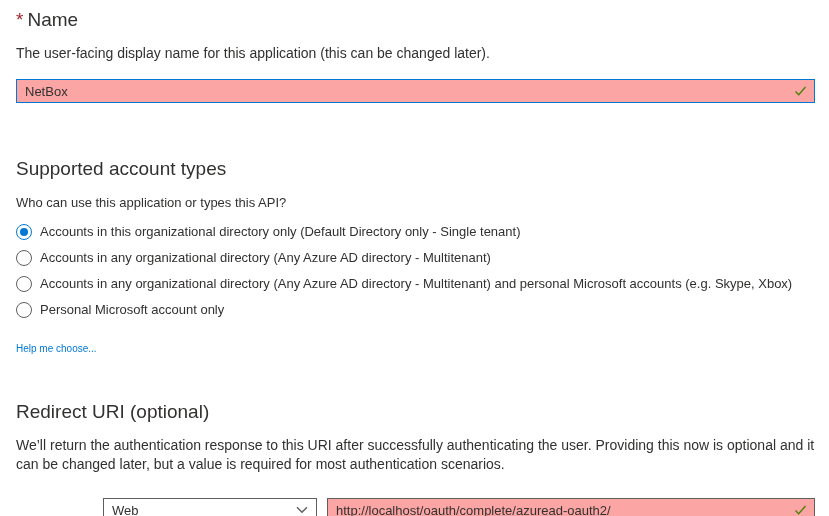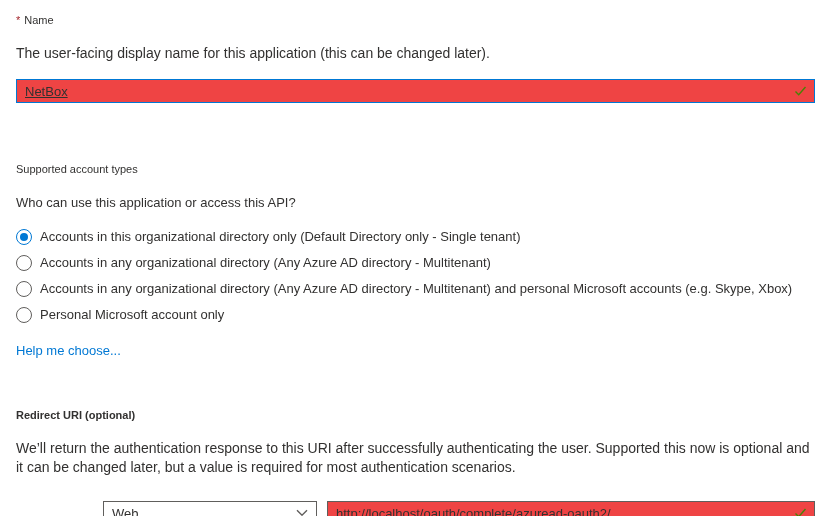--- a/index.html
+++ b/index.html
@@ -14,67 +14,66 @@
   html, body {
     width: 829px; height: 516px;
     background: var(--page_bg);
     font-family: "Liberation Sans", sans-serif;
     color: var(--text);
     overflow: hidden;
   }
   .page { padding: 10px 14px 0 16px; }
 
   .section-title {
-    font-size: 11px;
+    font-size: 19px;
     font-weight: 400;
     line-height: 20px;
     color: var(--text);
   }
   .req { color: var(--required); margin-right: 4px; }
 
   .desc {
     margin-top: 14px;
     font-size: 14px;
     line-height: 19px;
     color: var(--text);
     max-width: 799px;
   }
 
   .input-wrap { position: relative; margin-top: 16px; }
   input.text {
     width: 100%;
     height: 24px;
     border: 1px solid var(--border);
-    background: #ef4444;
+    background: #fca5a5;
     padding: 0 26px 0 8px;
     font-family: "Liberation Sans", sans-serif;
     font-size: 13px;
     color: var(--text);
     outline: none;
     border-radius: 0;
-    text-decoration: underline;
   }
   .input-wrap.accent-border input.text { border-color: var(--accent); }
   .check-icon {
     position: absolute;
     right: 8px; top: 50%;
     transform: translateY(-50%);
     color: var(--check);
     display: flex;
   }
 
   .section-gap-lg { margin-top: 56px; }
-  .section-gap-xl { margin-top: 46px; font-weight: bold; }
+  .section-gap-xl { margin-top: 46px; }
 
   .question { margin-top: 16px; font-size: 13px; line-height: 16px; }
 
   .radio-group { margin-top: 8px; }
   .radio-row {
     display: flex;
-    align-items: flex-end;
+    align-items: center;
     gap: 8px;
     height: 26px;
     cursor: pointer;
   }
   .radio {
     width: 16px; height: 16px;
     border: 1px solid var(--border);
     border-radius: 50%;
     background: #fff;
     position: relative;
@@ -86,21 +85,21 @@
     position: absolute;
     inset: 3px;
     border-radius: 50%;
     background: var(--accent);
   }
   .radio-label { font-size: 13px; line-height: 16px; color: var(--text); }
 
   .help-link {
     display: inline-block;
     margin-top: 20px;
-    font-size: 13px;
+    font-size: 10px;
     color: var(--accent);
     cursor: pointer;
     text-decoration: none;
   }
 
   .uri-row { display: flex; gap: 10px; margin-top: 24px; justify-content: flex-end; }
   .select {
     width: 214px; height: 24px;
     border: 1px solid var(--border);
     background: #fff;
@@ -130,21 +129,21 @@
     <input class="text" type="text" value="NetBox" style="">
     <span class="check-icon">
       <svg width="13" height="13" viewBox="0 0 13 13">
           <path d="M1.5 7l3.2 3.2L11.5 2.5" fill="none" stroke="currentColor" stroke-width="1.4"></path>
         </svg>
     </span>
   </div>
 
   
   <div class="section-title section-gap-lg">Supported account types</div>
-  <div class="question">Who can use this application or access this API?</div>
+  <div class="question">Who can use this application or types this API?</div>
 
   <div class="radio-group">
     <label class="radio-row">
       <span class="radio selected"></span>
       <span class="radio-label">Accounts in this organizational directory only (Default Directory only - Single tenant)</span>
     </label>
     <label class="radio-row">
       <span class="radio"></span>
       <span class="radio-label">Accounts in any organizational directory (Any Azure AD directory - Multitenant)</span>
     </label>
@@ -155,21 +154,21 @@
     <label class="radio-row">
       <span class="radio"></span>
       <span class="radio-label">Personal Microsoft account only</span>
     </label>
   </div>
 
   <a class="help-link" href="#">Help me choose...</a>
 
   
   <div class="section-title section-gap-xl">Redirect URI (optional)</div>
-  <div class="desc">We’ll return the authentication response to this URI after successfully authenticating the user. Supported this now is optional and it can be changed later, but a value is required for most authentication scenarios.</div>
+  <div class="desc">We’ll return the authentication response to this URI after successfully authenticating the user. Providing this now is optional and it can be changed later, but a value is required for most authentication scenarios.</div>
 
   <div class="uri-row">
     <div class="select">
       <span>Web</span>
       <span class="chevron-icon">
         <svg width="12" height="8" viewBox="0 0 12 8">
             <path d="M1 1.2l5 5 5-5" fill="none" stroke="currentColor" stroke-width="1.4"></path>
           </svg>
       </span>
     </div>

